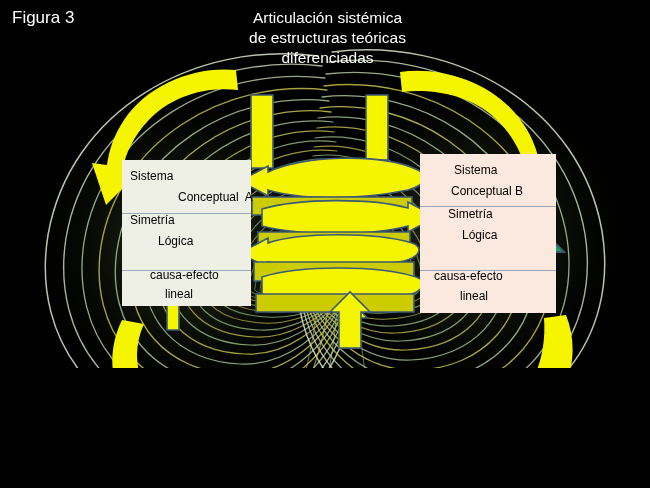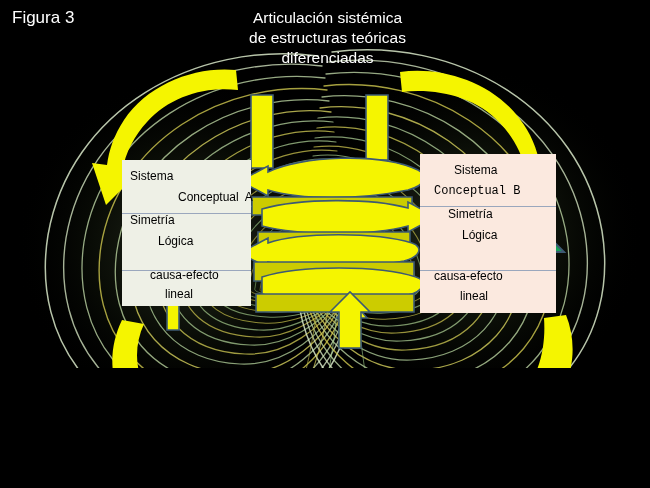--- a/index.html
+++ b/index.html
@@ -88,21 +88,21 @@
   #bl-t1 { left: 8px;  top: 6px;  }
   #bl-t2 { left: 8px;  top: 27px; margin-left: 48px; }
   #bl-t3 { left: 8px;  top: 50px; }
   #bl-t4 { left: 36px; top: 71px; }
   #bl-t5 { left: 28px; top: 105px; }
   #bl-t6 { left: 43px; top: 124px; }
   #bl-rule1 { top: 53px; }
   #bl-rule2 { top: 110px; }
   
   #br-t1 { left: 34px; top: 6px;  }
-  #br-t2 { left: 14px; top: 27px; font-family: Liberation Mono, monospace; }
+  #br-t2 { left: 31px; top: 27px; }
   #br-t3 { left: 28px; top: 50px; }
   #br-t4 { left: 42px; top: 71px; }
   #br-t5 { left: 14px; top: 112px; }
   #br-t6 { left: 40px; top: 132px; }
   #br-rule1 { top: 52px; }
   #br-rule2 { top: 116px; }
 </style>
 </head>
 <body>
 

